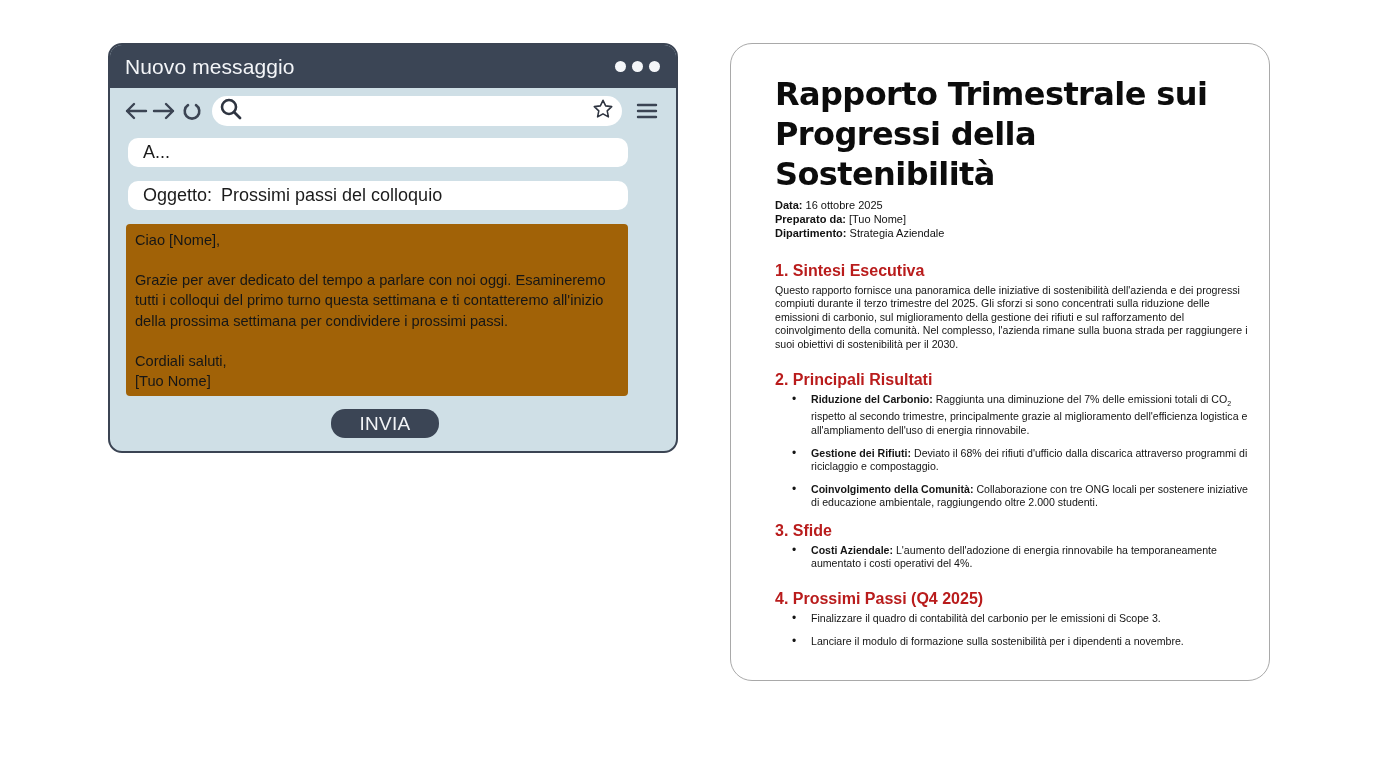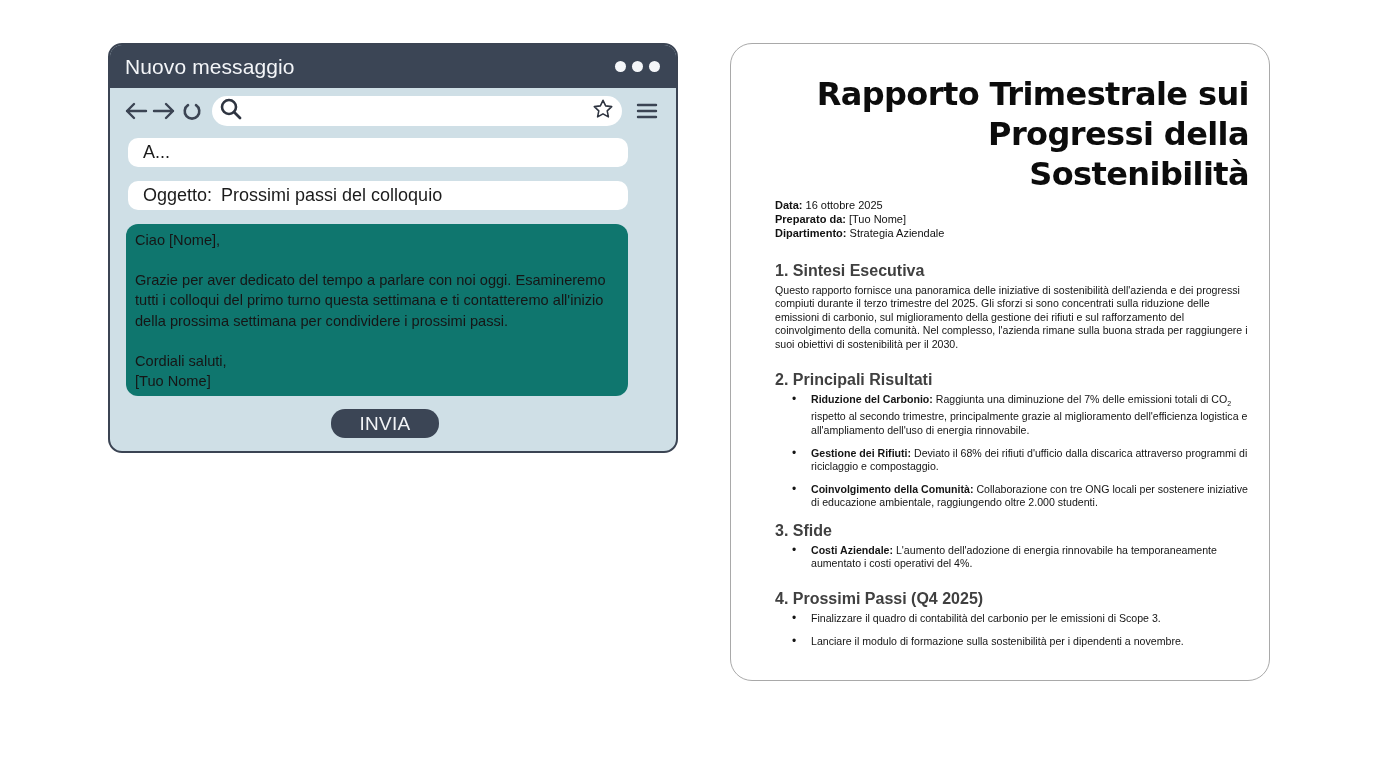--- a/index.html
+++ b/index.html
@@ -29,43 +29,43 @@
 
     .field {
       position: absolute; left: 18px; width: 500px; height: 29px; background: #ffffff; border-radius: 10px;
       display: flex; align-items: center; padding-left: 15px; font-size: 18px; color: #1b1b1b;
     }
     .field-to { top: 93px; }
     .field-subject { top: 136px; }
     .subject-label { margin-right: 9px; }
 
     .body-box {
-      position: absolute; left: 16px; top: 179px; width: 502px; height: 172px; background: #0f766e; border-radius: 12px;
+      position: absolute; left: 16px; top: 179px; width: 502px; height: 172px; background: #a16207; border-radius: 4px;
       padding: 6px 8px 0 9px; font-size: 14.6px; line-height: 20.2px; color: #161616;
     }
     .body-box p { margin-bottom: 20px; }
     .body-box p.sig { margin-bottom: 0; }
 
     .send-button {
       position: absolute; left: 221px; top: 364px; width: 108px; height: 29px; background: #3b4555; color: #f1f3f6;
       border-radius: 14px; display: flex; align-items: center; justify-content: center; font-size: 19px; letter-spacing: 0.3px;
     }
 
     
     .report {
       position: absolute; left: 730px; top: 43px; width: 540px; height: 638px; background: #ffffff;
       border: 1px solid #a9a9a9; border-radius: 22px; padding: 30px 20px 0 44px; overflow: hidden;
     }
     .report-title {
       font-family: "DejaVu Sans", sans-serif; font-weight: bold; font-size: 32px; line-height: 40px;
-      letter-spacing: -0.6px; color: #0c0c0c; text-align: right;
+      letter-spacing: -0.6px; color: #0c0c0c;
     }
     .meta { margin-top: 4px; font-size: 11px; line-height: 14px; color: #111; }
     .meta b { font-weight: bold; }
-    .section-h { font-size: 16px; color: #404040; margin-top: 20px; line-height: 18px; }
+    .section-h { font-size: 16px; color: #b91c1c; margin-top: 20px; line-height: 18px; }
     .section-h.s1 { margin-top: 22px; }
     .para { font-size: 10.6px; line-height: 13.4px; margin-top: 4px; color: #141414; }
     ul.items { list-style: none; margin-left: 17px; margin-top: 4px; }
     ul.items li { position: relative; padding-left: 19px; font-size: 10.6px; line-height: 13.2px; color: #141414; margin-bottom: 10px; }
     ul.items li::before { content: "•"; position: absolute; left: 0; top: 0; font-size: 12px; }
     ul.items li b { font-weight: bold; }
     ul.steps li { margin-bottom: 10px; }
     sub { font-size: 7px; }
   </style>
 </head>

